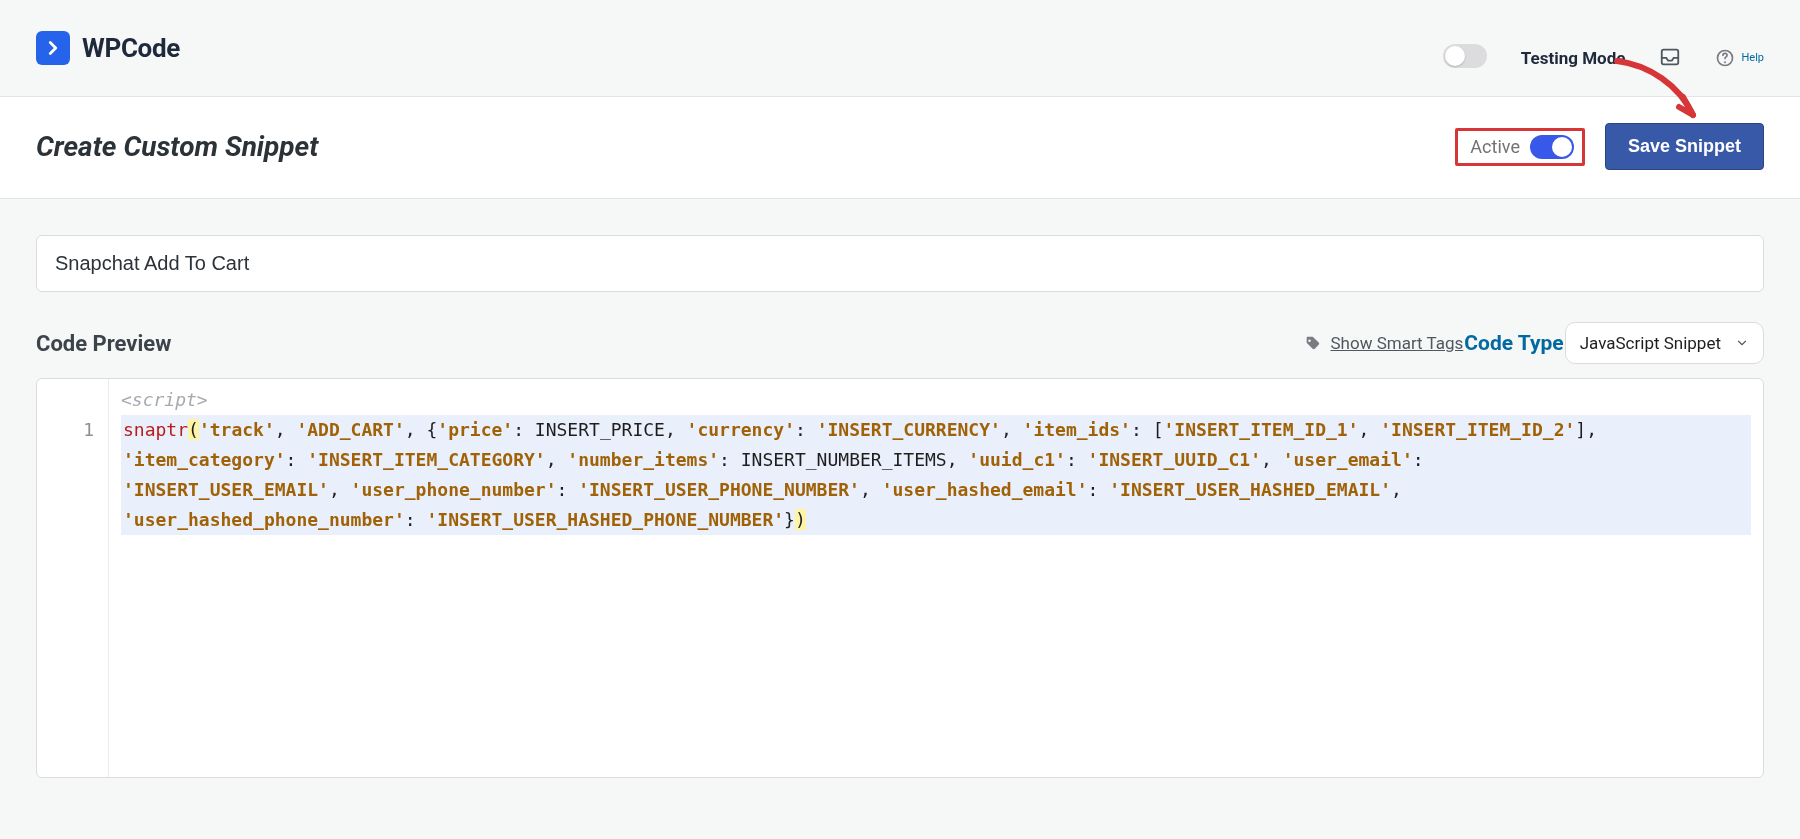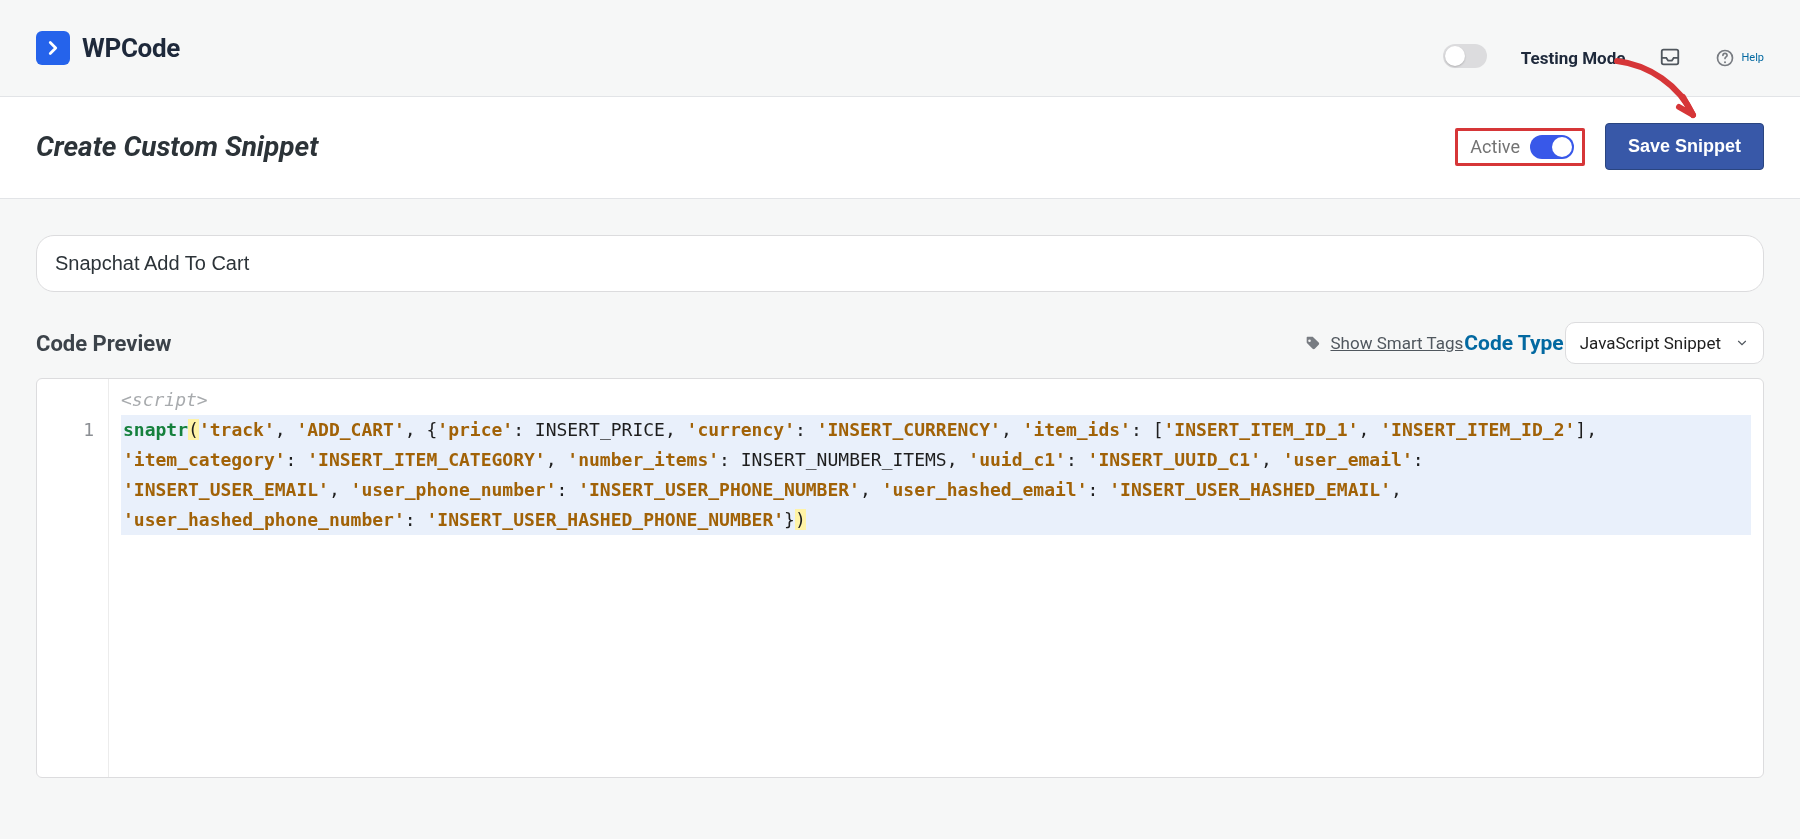--- a/index.html
+++ b/index.html
@@ -29,39 +29,39 @@
 .toggle-on{width:44px;height:24px;background:#3858e9;border-radius:12px;position:relative;}
 .toggle-on::after{content:"";width:20px;height:20px;background:#fff;border-radius:50%;position:absolute;top:2px;right:2px;}
 .save-btn{background:#3858a8;color:#fff;font-size:18px;font-weight:700;border:1px solid #2a4580;border-radius:4px;padding:12px 22px;cursor:pointer;}
 
 
 .arrow-anno{position:absolute;top:-68px;right:60px;pointer-events:none;}
 .arrow-anno svg{width:95px;height:75px;}
 
 
 .content{padding:36px;}
-.title-input{width:100%;font-size:20px;padding:16px 18px;border:1px solid #dcdcde;border-radius:18px;background:#fff;color:#2c3338;}
+.title-input{width:100%;font-size:20px;padding:16px 18px;border:1px solid #dcdcde;border-radius:6px;background:#fff;color:#2c3338;}
 .preview-bar{display:flex;justify-content:space-between;align-items:center;margin:30px 0 14px;}
 .cp-title{font-size:22px;font-weight:700;color:#3c434a;}
 .preview-right{display:flex;align-items:center;gap:1px;}
 .smarttags{display:flex;align-items:center;gap:6px;color:#787c82;}
 .smarttags a{color:#50575e;font-size:17px;}
 .codetype-label{font-weight:700;font-size:21px;color:#0369a1;}
 .codetype-select{background:#fff;border:1px solid #dcdcde;border-radius:10px;padding:10px 14px;display:flex;align-items:center;gap:14px;font-size:17px;cursor:pointer;}
 .codetype-select svg{width:14px;height:14px;}
 
 
 .editor{background:#fff;border:1px solid #dcdcde;border-radius:6px;display:flex;min-height:400px;font-family:ui-monospace,Menlo,Consolas,monospace;font-size:18px;line-height:30px;}
 .gutter{width:72px;border-right:1px solid #ececec;text-align:right;color:#8c8f94;padding:6px 14px 0 0;user-select:none;}
 .gutter .ln{height:30px;}
 .gutter .pad{height:30px;}
 .code-area{flex:1;padding:6px 12px 0;overflow-x:auto;}
 .code-area .script-tag{color:#a7aaad;font-style:italic;}
 .code-area .bg{background:#e9f0fb;display:block;padding:0 2px;}
-.tok-fn{color:#15803d;font-weight:700;}
+.tok-fn{color:#b91c1c;font-weight:400;}
 .tok-str{color:#a16207;font-weight:700;}
 .tok-punc{color:#1e1e1e;}
 .tok-plain{color:#1e1e1e;}
 .brk-h{background:#fff3a6;}
 </style>
 </head>
 <body>
 
 <div class="topbar">
   <div class="logo-wrap">

